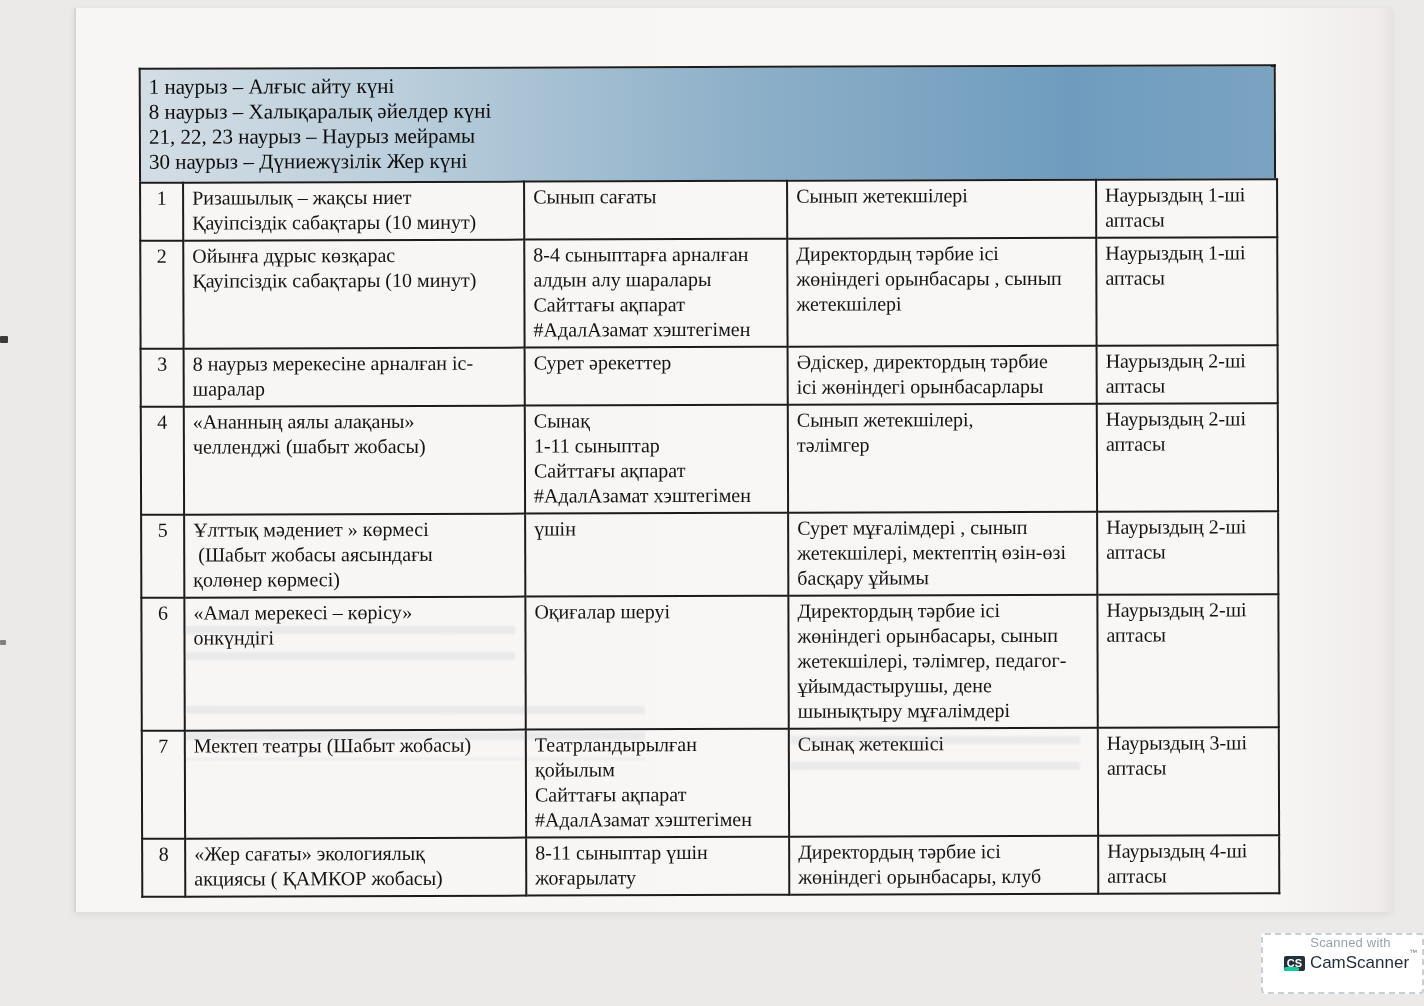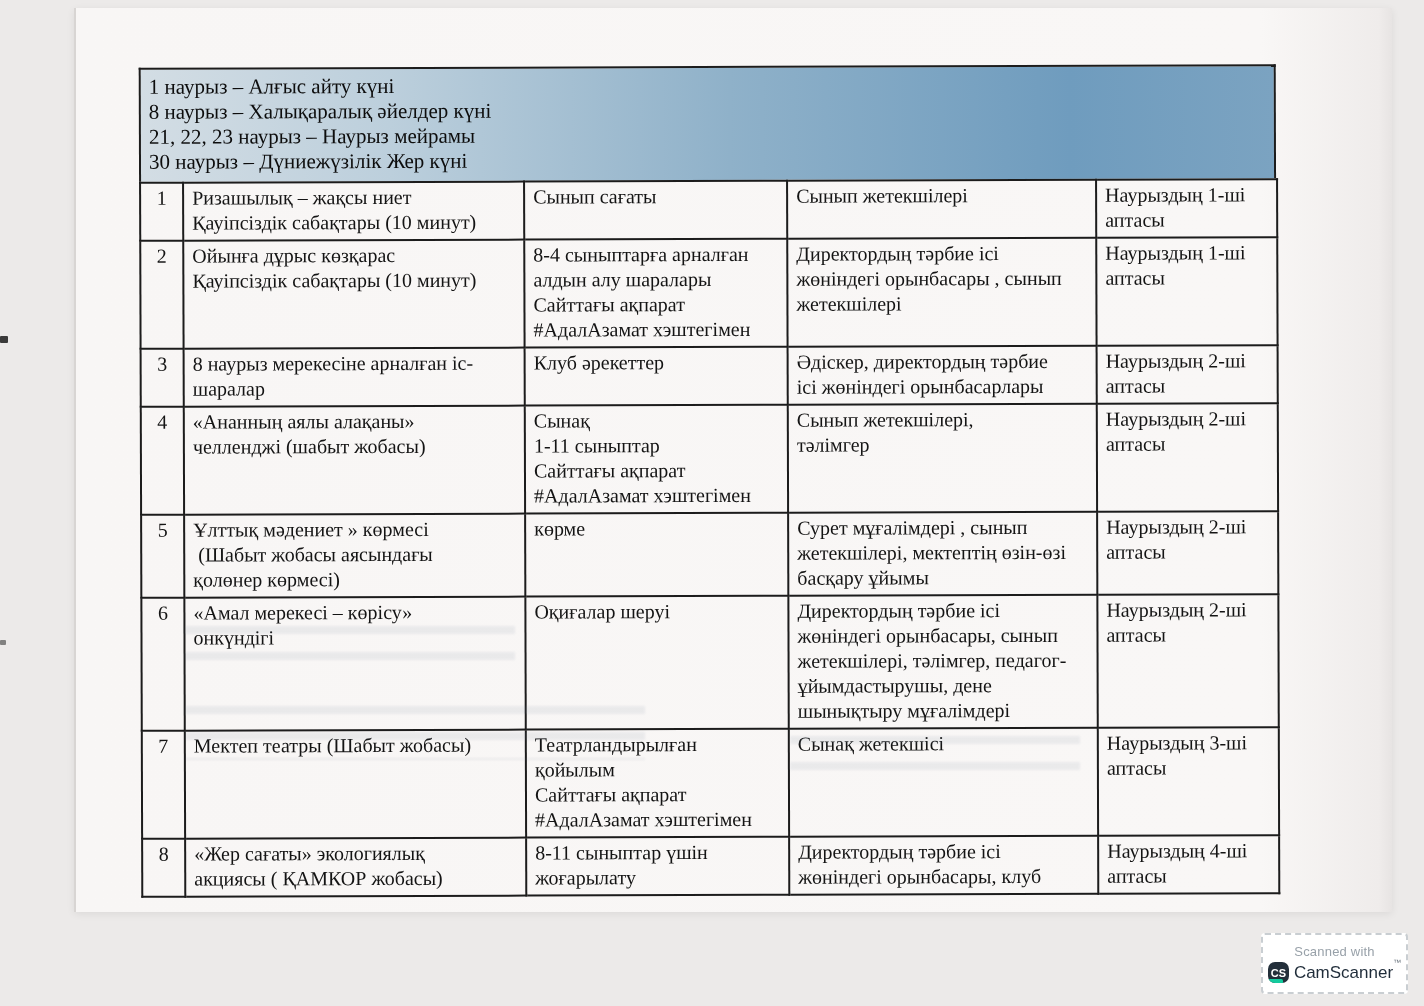--- a/index.html
+++ b/index.html
@@ -45,27 +45,28 @@
   td.num{text-align:center;padding-left:2px;padding-right:2px;}
   
   .bleed{
     position:absolute;opacity:.10;filter:blur(1px);pointer-events:none;
     background:repeating-linear-gradient(180deg,
       transparent 0 6px,#6d7f95 6px 14px,transparent 14px 26px);
   }
   .cam-badge{
     position:absolute;left:1261px;top:933px;width:143px;height:57px;
     background:#ffffff;border:2px dashed #c9ced2;border-radius:4px;
-    display:flex;flex-direction:column;align-items:center;justify-content:center;
+    display:flex;flex-direction:column;align-items:center;justify-content:flex-start;
     font-family:"Liberation Sans","DejaVu Sans",sans-serif;
+    padding-left:16px;
   }
   .cam-top{font-size:13px;color:#98a1a9;letter-spacing:.2px;margin-bottom:3px;}
   .cam-row{display:flex;align-items:center;gap:5px;}
   .cs-icon{
-    position:relative;width:21px;height:21px;border-radius:7px;background:#232f3a;
+    position:relative;width:21px;height:15px;border-radius:2px;background:#232f3a;
     display:flex;align-items:center;justify-content:center;
     color:#ffffff;font-weight:bold;font-size:11px;overflow:hidden;
   }
   .cs-icon::after{
     content:"";position:absolute;left:0;right:6px;bottom:0;height:4px;
     background:#14cb9e;border-radius:4px 4px 0 5px;
   }
   .cam-brand{font-size:17px;font-weight:normal;color:#1f2c39;}
   .cam-tm{font-size:8px;color:#6d7780;vertical-align:top;position:relative;top:-5px;}
 </style>
@@ -115,21 +116,21 @@
         <td>Директордың тәрбие ісі
 жөніндегі орынбасары , сынып
 жетекшілері</td>
         <td>Наурыздың 1-ші
 аптасы</td>
       </tr>
       <tr style="height:53px">
         <td class="num">3</td>
         <td>8 наурыз мерекесіне арналған іс-
 шаралар</td>
-        <td>Клуб әрекеттер</td>
+        <td>Сурет әрекеттер</td>
         <td>Әдіскер, директордың тәрбие
 ісі жөніндегі орынбасарлары</td>
         <td>Наурыздың 2-ші
 аптасы</td>
       </tr>
       <tr style="height:97px">
         <td class="num">4</td>
         <td>«Ананның аялы алақаны»
 челленджі (шабыт жобасы)</td>
         <td>Сынақ
@@ -139,21 +140,21 @@
         <td>Сынып жетекшілері,
 тәлімгер</td>
         <td>Наурыздың 2-ші
 аптасы</td>
       </tr>
       <tr style="height:81px">
         <td class="num">5</td>
         <td>Ұлттық мәдениет » көрмесі
 &nbsp;(Шабыт жобасы аясындағы
 қолөнер көрмесі)</td>
-        <td>көрме</td>
+        <td>үшін</td>
         <td>Сурет мұғалімдері , сынып
 жетекшілері, мектептің өзін-өзі
 басқару ұйымы</td>
         <td>Наурыздың 2-ші
 аптасы</td>
       </tr>
       <tr style="height:125px">
         <td class="num">6</td>
         <td>«Амал мерекесі – көрісу»
 онкүндігі</td>

